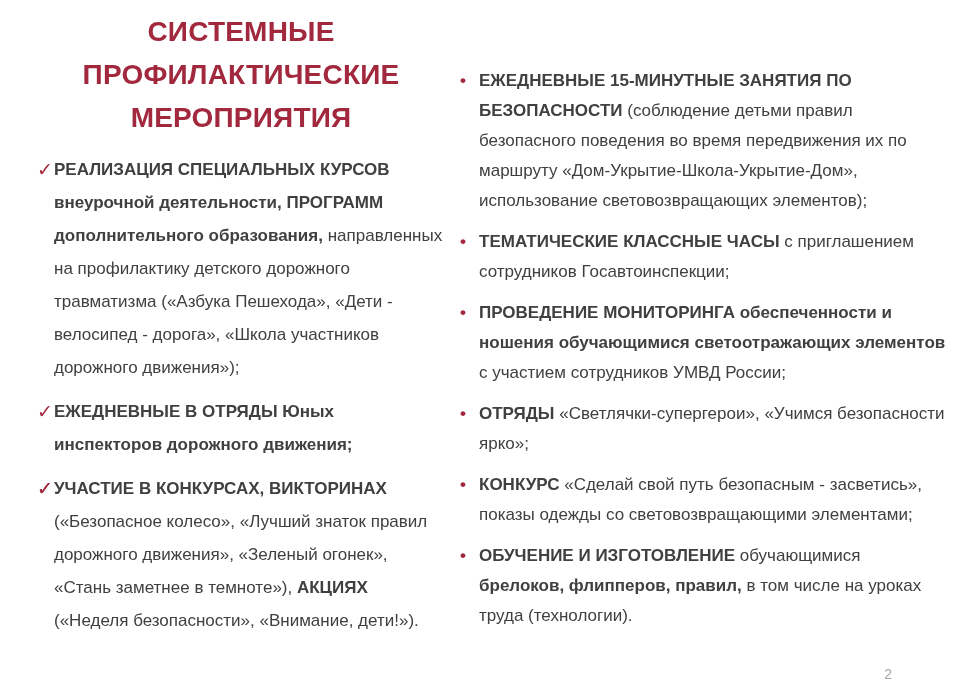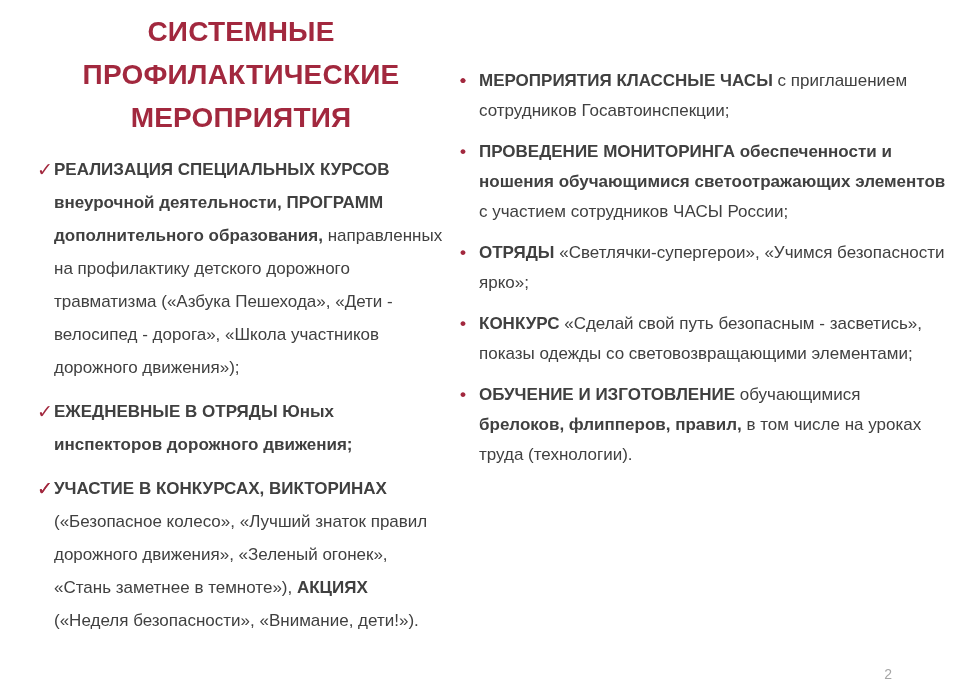--- a/index.html
+++ b/index.html
@@ -85,23 +85,23 @@
       <ul class="items check-list">
           <li><span class="marker">✓</span><span><span class="seg-b">РЕАЛИЗАЦИЯ СПЕЦИАЛЬНЫХ КУРСОВ внеурочной деятельности, ПРОГРАММ дополнительного образования,</span><span> направленных на профилактику детского дорожного травматизма («Азбука Пешехода», «Дети - велосипед - дорога», «Школа участников дорожного движения»);</span></span></li>
           <li><span class="marker">✓</span><span><span class="seg-b">ЕЖЕДНЕВНЫЕ В ОТРЯДЫ Юных инспекторов дорожного движения;</span></span></li>
           <li><span class="marker">✓</span></li>
           <li><span class="marker">✓</span><span><span class="seg-b">УЧАСТИЕ В КОНКУРСАХ, ВИКТОРИНАХ</span><span> («Безопасное колесо», «Лучший знаток правил дорожного движения», «Зеленый огонек», «Стань заметнее в темноте»), </span><span class="seg-b">АКЦИЯХ</span><span> («Неделя безопасности», «Внимание, дети!»).</span></span></li>
         </ul>
     </section>
 
     <section class="col col-right">
       <ul class="items bullet-list">
-          <li><span class="marker">•</span></li>
-          <li><span class="marker">•</span><span><span class="seg-b">МЕРОПРИЯТИЯ КЛАССНЫЕ ЧАСЫ</span><span> с приглашением сотрудников Госавтоинспекции;</span></span></li>
-          <li><span class="marker">•</span><span><span class="seg-b">ПРОВЕДЕНИЕ МОНИТОРИНГА обеспеченности и ношения обучающимися светоотражающих элементов</span><span> с участием сотрудников ЧАСЫ России;</span></span></li>
+          <li><span class="marker">•</span><span><span class="seg-b">ЕЖЕДНЕВНЫЕ 15-МИНУТНЫЕ ЗАНЯТИЯ ПО БЕЗОПАСНОСТИ </span><span>(соблюдение детьми правил безопасного поведения во время передвижения их по маршруту «Дом-Укрытие-Школа-Укрытие-Дом», использование световозвращающих элементов);</span></span></li>
+          <li><span class="marker">•</span><span><span class="seg-b">ТЕМАТИЧЕСКИЕ КЛАССНЫЕ ЧАСЫ</span><span> с приглашением сотрудников Госавтоинспекции;</span></span></li>
+          <li><span class="marker">•</span><span><span class="seg-b">ПРОВЕДЕНИЕ МОНИТОРИНГА обеспеченности и ношения обучающимися светоотражающих элементов</span><span> с участием сотрудников УМВД России;</span></span></li>
           <li><span class="marker">•</span><span><span class="seg-b">ОТРЯДЫ</span><span> «Светлячки-супергерои», «Учимся безопасности ярко»;</span></span></li>
           <li><span class="marker">•</span><span><span class="seg-b">КОНКУРС</span><span> «Сделай свой путь безопасным - засветись», показы одежды со световозвращающими элементами;</span></span></li>
           <li><span class="marker">•</span><span><span class="seg-b">ОБУЧЕНИЕ И ИЗГОТОВЛЕНИЕ</span><span> обучающимися </span><span class="seg-b">брелоков, флипперов, правил,</span><span> в том числе на уроках труда (технологии).</span></span></li>
         </ul>
     </section>
 
   </div>
 
   <div class="page-number">2</div>
 </div>

